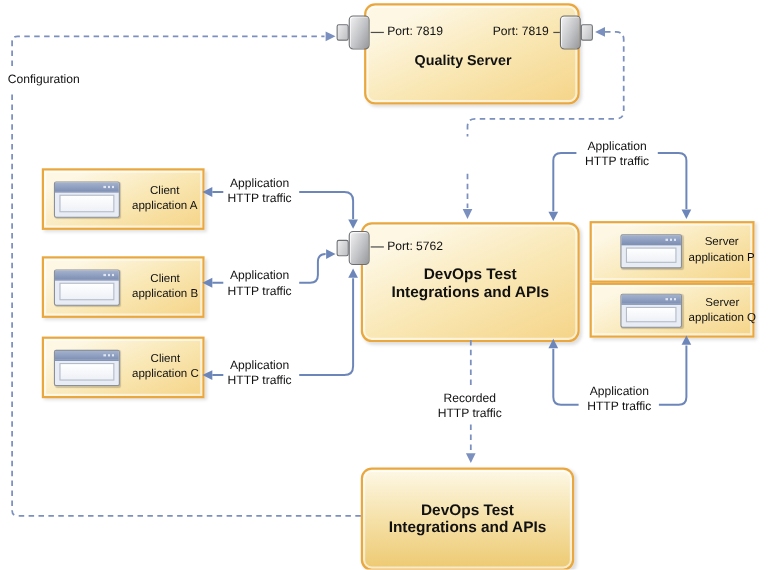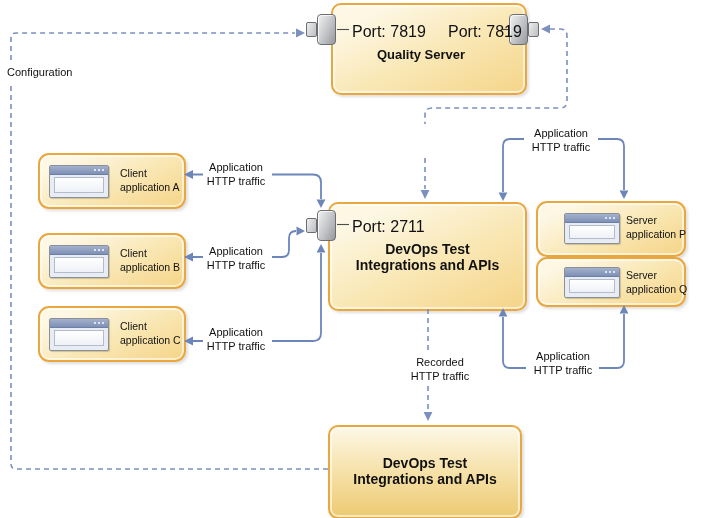--- a/index.html
+++ b/index.html
@@ -13,35 +13,35 @@
   .solid polygon{fill:var(--solid-arrow,#6d86ba);stroke:none;}
   .dashed path{stroke:var(--dashed-arrow,#7b90bf);stroke-width:1.6;fill:none;stroke-dasharray:5 4;}
   .dashed polygon{fill:var(--dashed-arrow,#7b90bf);stroke:none;}
   .ticks path{stroke:#4d4d4d;stroke-width:1.1;fill:none;}
   
   .node{
     position:absolute;z-index:2;border:2px solid var(--node-border,#e9a73e);border-radius:10px;
     background:linear-gradient(155deg,var(--node-fill-top,#fdf7e4) 15%,#f9e7b4 55%,var(--node-fill-bottom,#f5d488) 100%);
     box-shadow:2px 2px 3px rgba(0,0,0,.13), inset 0 0 0 2px rgba(255,255,255,.6);
   }
-  .node.small{border-radius:11px;}
+  .node.small{border-radius:0;text-align:center;}
   .node-title{position:absolute;left:0;right:16px;text-align:center;font-weight:bold;font-size:13px;}
   .big-title{position:absolute;left:0;right:0;text-align:center;font-weight:bold;font-size:14px;line-height:16px;}
   .app-text{position:absolute;font-size:10.5px;line-height:14px;white-space:nowrap;}
   
   .port-body{
     position:absolute;z-index:6;width:19px;height:31px;border:1.5px solid #6c6e73;border-radius:4px;
     background:linear-gradient(115deg,#f2f2f3,#c2c3c6 55%,var(--port-fill,#97989c));
     box-shadow:inset 1px 1px 0 rgba(255,255,255,.7);box-sizing:border-box;
   }
   .port-plug{
     position:absolute;z-index:5;width:11px;height:15px;border:1.3px solid #6c6e73;border-radius:2px;
     background:linear-gradient(115deg,#ededee,#bdbec1);box-sizing:border-box;
   }
-  .portlbl{position:absolute;z-index:7;font-size:16px;white-space:nowrap;}
+  .portlbl{position:absolute;z-index:7;font-size:11px;white-space:nowrap;}
   
   .winicon{position:absolute;width:60px;height:33px;border:1px solid #8b9097;border-radius:2px;
     background:#e8edf5;box-shadow:1px 1px 1px rgba(0,0,0,.18);box-sizing:border-box;}
   .winicon.small{width:56px;height:31px;}
   .wi-bar{height:8px;background:linear-gradient(180deg,#a3b1cd,var(--icon-titlebar,#7e90b5));border-bottom:1px solid #6d7fa6;position:relative;}
   .wi-dots{position:absolute;right:3px;top:3px;width:11px;height:2px;
     background:repeating-linear-gradient(90deg,#dfe6f2 0 2px,rgba(0,0,0,0) 2px 4px);}
   .wi-body{position:absolute;left:0;right:0;top:8px;bottom:0;}
   .wi-pane{position:absolute;left:4px;right:4px;top:3px;bottom:4px;background:linear-gradient(180deg,#ffffff,#eef1f6);border:1px solid #b4bcc9;}
   
@@ -104,21 +104,21 @@
   <div class="port-body" style="left:317px;top:14px;"></div>
   <div class="port-plug" style="left:528px;top:22px;"></div>
   <div class="port-body" style="left:509px;top:14px;"></div>
 
   <div class="node" style="left:328px;top:202px;width:195px;height:105px;">
     <div class="big-title" style="top:37px;">
       <div>DevOps Test</div>
       <div>Integrations and APIs</div>
     </div>
   </div>
-  <div class="portlbl" style="left:352px;top:218px;">Port: 2711</div>
+  <div class="portlbl" style="left:352px;top:218px;">Port: 5762</div>
   <div class="port-plug" style="left:306px;top:218px;"></div>
   <div class="port-body" style="left:317px;top:210px;"></div>
 
   <div class="node small" style="left:38px;top:153px;width:144px;height:52px;">
     <div class="winicon" style="left:9px;top:10px;">
       <div class="wi-bar">
           <span class="wi-dots"></span>
         </div>
       <div class="wi-body">
           <div class="wi-pane"></div>
@@ -211,18 +211,18 @@
   </div>
   <div class="lbl" style="left:528px;top:127px;width:66px;">
     <div>Application</div>
     <div>HTTP traffic</div>
   </div>
   <div class="lbl" style="left:530px;top:350px;width:66px;">
     <div>Application</div>
     <div>HTTP traffic</div>
   </div>
 
-  <div class="lbl" style="left:407px;top:356px;width:66px;">
+  <div class="lbl" style="left:394px;top:356px;width:66px;">
     <div>Recorded</div>
     <div>HTTP traffic</div>
   </div>
 
 </div>
 
 </body></html>

